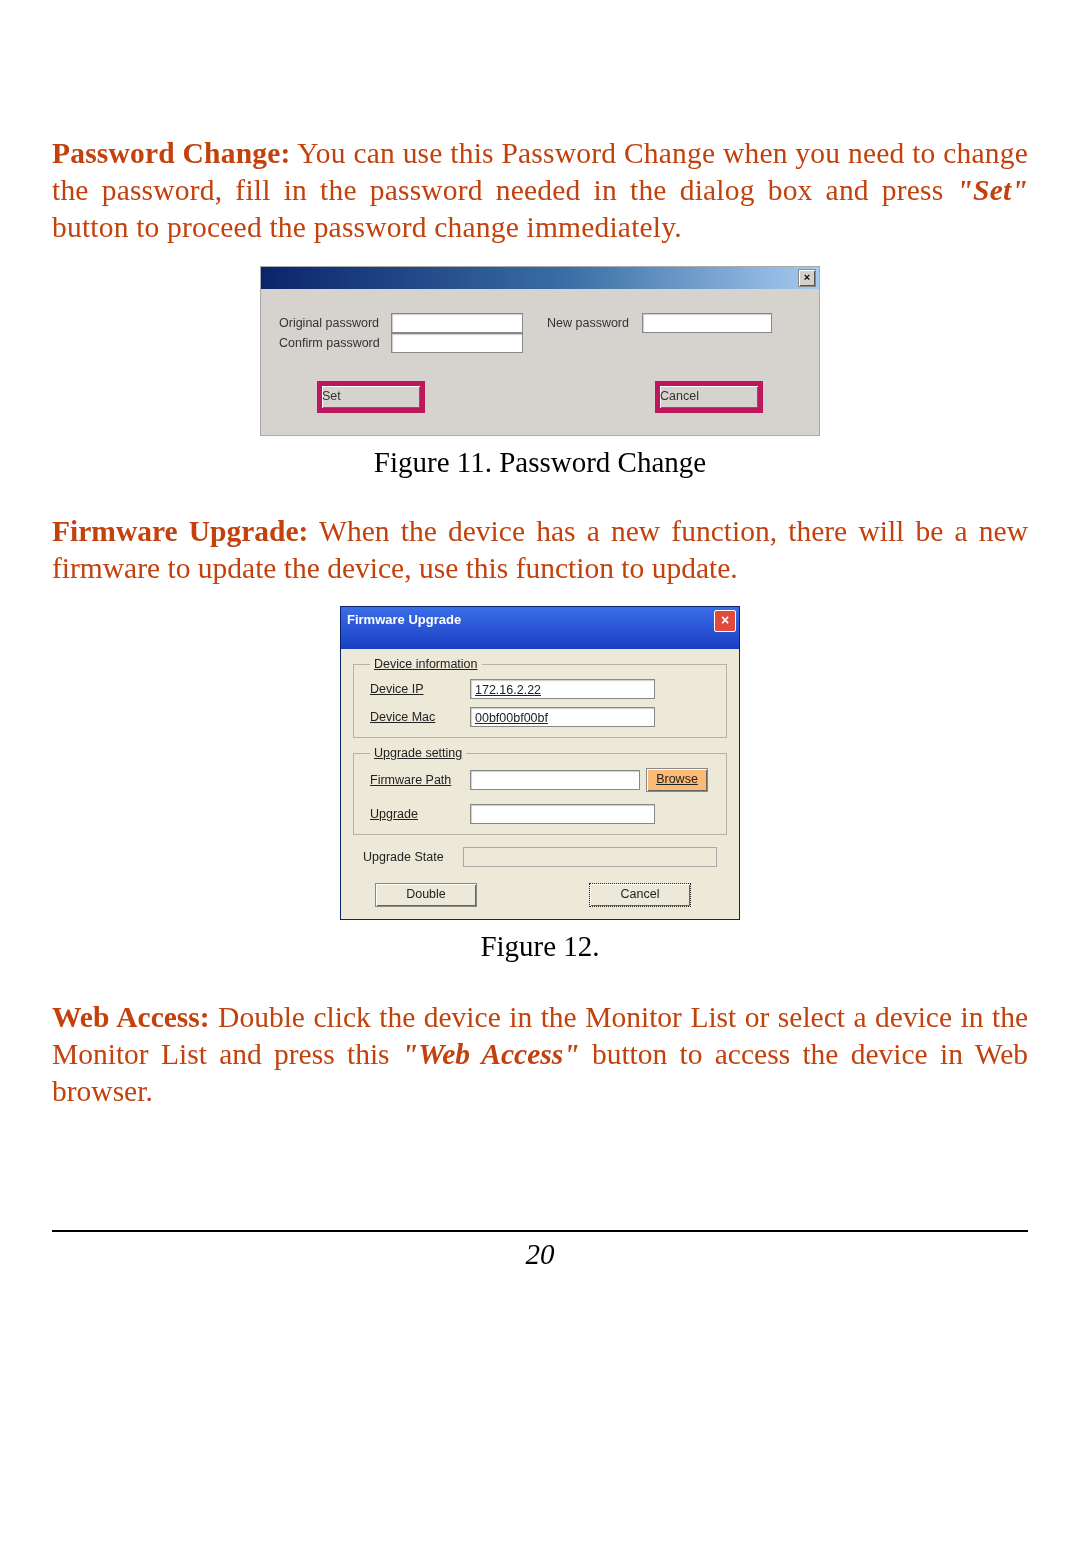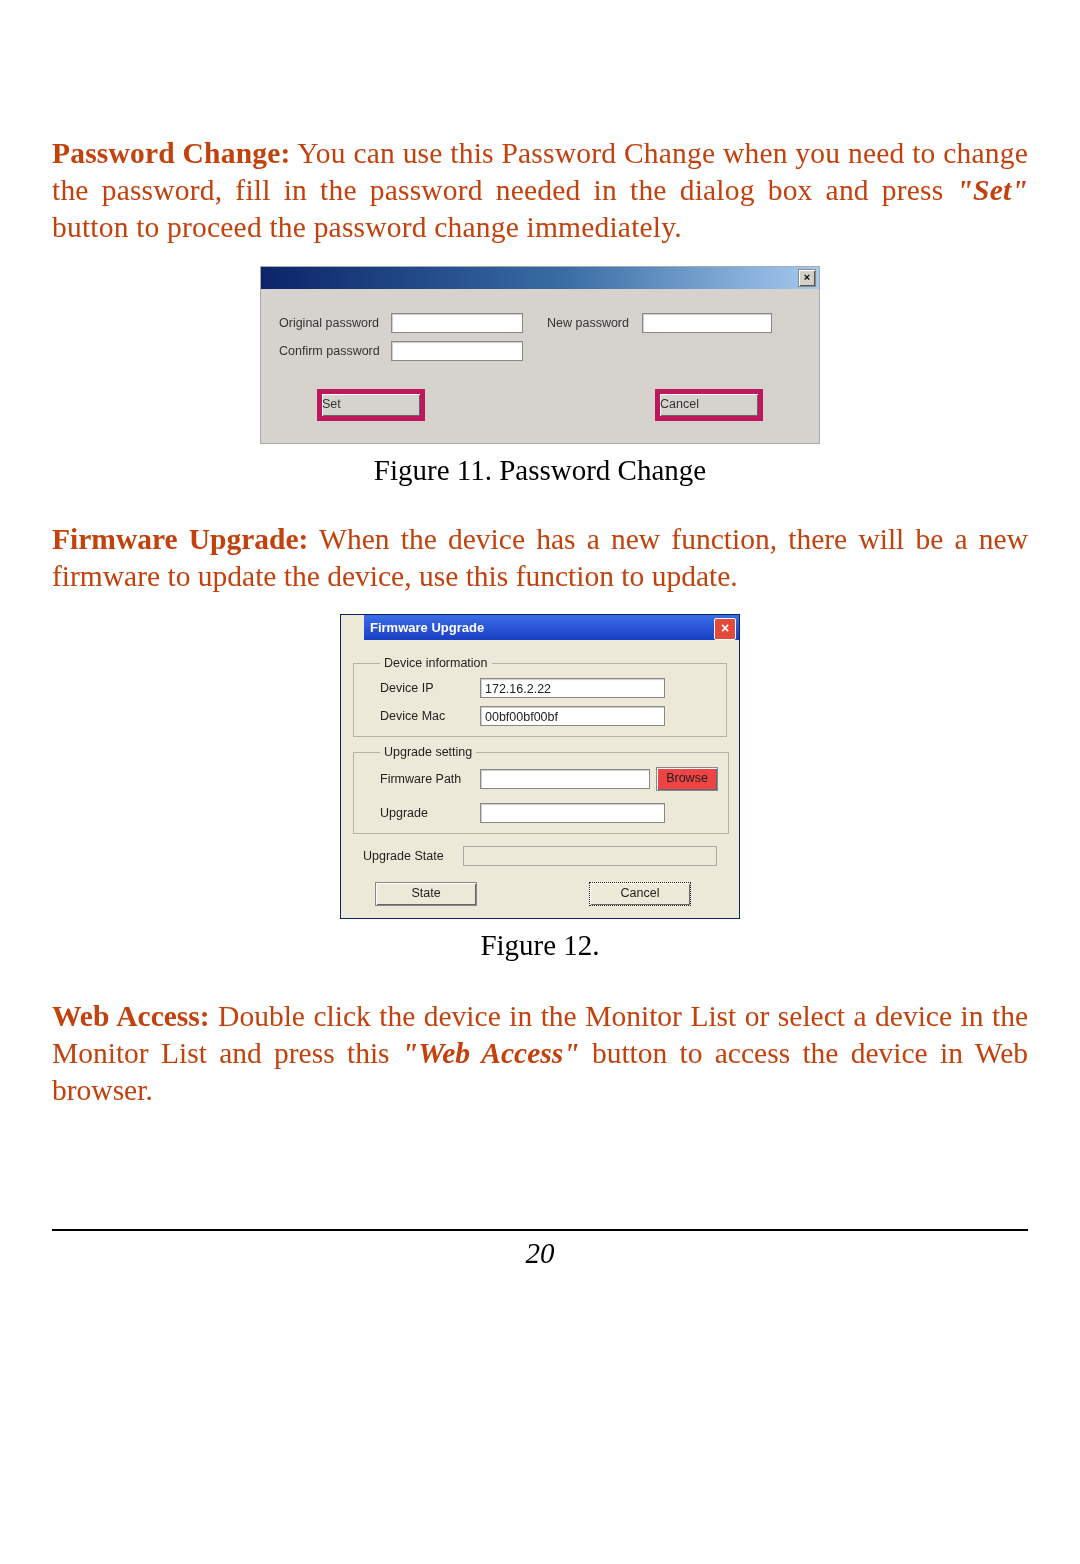--- a/index.html
+++ b/index.html
@@ -80,21 +80,20 @@
     color: #000;
   }
   .pw-body {
     background: #d6d3ce;
     padding: 24px 18px 14px 18px;
     font-size: 12.5px;
   }
   .pw-row-top {
     display: flex;
     align-items: center;
-    margin-bottom: 8px;
   }
   .pw-label {
     width: 112px;
     text-align: left;
   }
   .pw-input {
     height: 18px;
     border: 1px solid #888;
     background: #fff;
     box-shadow: inset 1px 1px 1px rgba(0,0,0,0.2);
@@ -133,30 +132,29 @@
     width: 400px;
     border: 1px solid #0a246a;
     text-align: left;
     font-family: Tahoma, Arial, sans-serif;
     font-size: 12.5px;
     color: #222;
     background: #ece9d8;
     box-sizing: border-box;
   }
   .fw-titlebar {
-    height: 25px;
+    height: 42px;
     background: linear-gradient(to bottom, #3a6ee8 0%, #1a3ec2 100%);
     color: #fff;
     font-weight: bold;
     font-size: 13px;
     line-height: 26px;
     padding: 0 6px;
     position: relative;
     font-family: Tahoma, Arial, sans-serif;
-    margin-left: 23px;
   }
   .fw-close {
     position: absolute;
     right: 3px;
     top: 3px;
     width: 20px;
     height: 20px;
     background: #e24b3b;
     border: 1px solid #fff;
     border-radius: 2px;
@@ -164,22 +162,23 @@
     font-weight: bold;
     text-align: center;
     line-height: 18px;
     font-size: 14px;
   }
   .fw-body {
     padding: 8px 12px 12px 12px;
   }
   fieldset {
     border: 1px solid #b5b2a5;
-    margin: 8px 0 8px 0;
-    padding: 8px 10px 10px 26px;
+    margin: 0 0 8px 0;
+    padding: 8px 10px 10px 16px;
+    text-decoration: underline;
   }
   legend {
     font-size: 12.5px;
     padding: 0 4px;
     color: #222;
   }
   .fw-row {
     display: flex;
     align-items: center;
     margin-bottom: 8px;
@@ -196,21 +195,21 @@
     padding: 0 4px;
     font-size: 12.5px;
     line-height: 20px;
     box-sizing: border-box;
   }
   .fw-field.w180 { width: 185px; }
   .fw-field.w160 { width: 170px; }
   .fw-browse {
     width: 60px;
     height: 22px;
-    background: #ef4444;
+    background: #fdba74;
     border: 1px solid #888;
     box-shadow: inset 1px 1px 0 #fff, inset -1px -1px 0 #666;
     font-size: 12.5px;
     margin-left: 6px;
     text-align: center;
     line-height: 20px;
   }
   .fw-state-row {
     display: flex;
     align-items: center;
@@ -313,21 +312,21 @@
             <div class="fw-field w180"></div>
           </div>
         </fieldset>
 
         <div class="fw-state-row">
           <div class="fw-lbl">Upgrade State</div>
           <div class="fw-state-bar"></div>
         </div>
 
         <div class="fw-btn-row">
-          <div class="fw-btn">State</div>
+          <div class="fw-btn">Double</div>
           <div class="fw-btn cancel">Cancel</div>
         </div>
 
       </div>
     </div>
   </div>
 
   <p class="caption2">Figure 12.</p>
 
   <p class="para">

